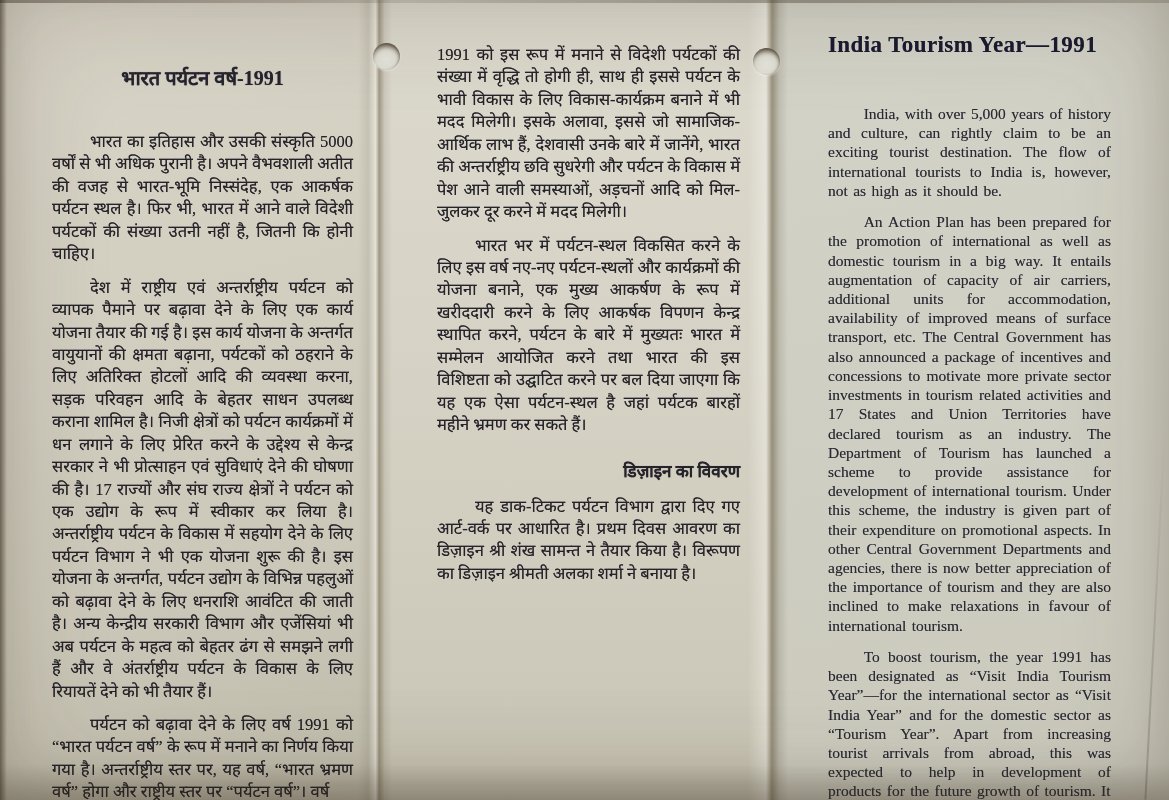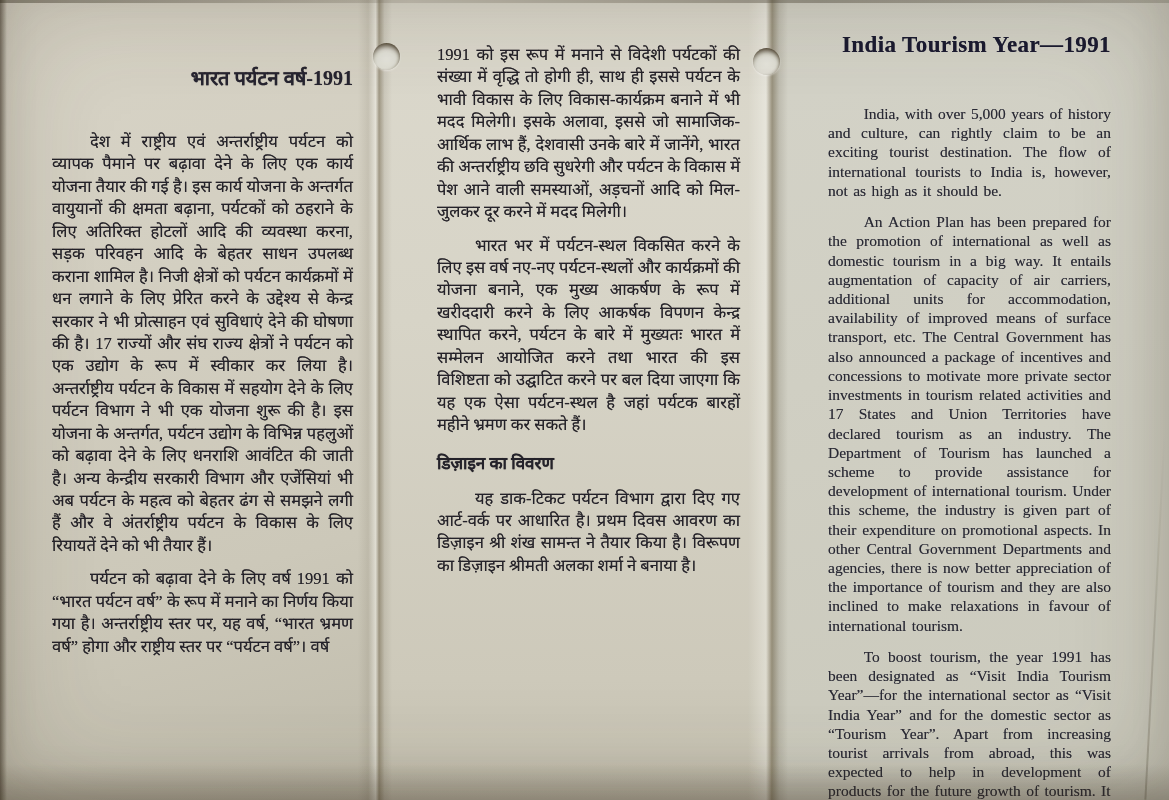--- a/index.html
+++ b/index.html
@@ -29,42 +29,42 @@
   .hindi{
     color:#24222a;
     font-size:16.5px;
     line-height:1.36;
     text-align:justify;
     text-shadow:0 0 0.6px rgba(40,35,30,.55);
   }
   .hindi p{margin:0 0 11px 0;}
   .indent{text-indent:2.3em;}
   .panel-title-hi{
-    text-align:right;font-weight:bold;font-size:20px;color:#262430;
+    text-align:center;font-weight:bold;font-size:20px;color:#262430;
     margin:0 0 40px 0;text-shadow:0 0 0.7px rgba(30,25,25,.6);
   }
   .panel-title-en{
-    text-align:right;font-weight:bold;font-size:23px;color:#1a1a30;
+    text-align:left;font-weight:bold;font-size:23px;color:#1a1a30;
     margin:0 0 46px 0;letter-spacing:.4px;
     text-shadow:0 0 0.6px rgba(20,20,45,.6);
   }
   .english{
     color:#2a2a35;
     font-size:15.5px;
     line-height:1.24;
     text-align:justify;
     word-spacing:1.5px;
     text-shadow:0 0 0.6px rgba(35,35,50,.5);
   }
   .english p{margin:0 0 12px 0;}
   .source-line{margin-top:2px;}
   .source-label{font-weight:bold;}
   .design-heading{
-    text-align:left;font-weight:bold;font-size:17px;color:#24222a;
-    margin:16px 0 12px 0;text-shadow:0 0 0.7px rgba(30,25,25,.6);
+    text-align:right;font-weight:bold;font-size:17px;color:#24222a;
+    margin:24px 0 12px 0;text-shadow:0 0 0.7px rgba(30,25,25,.6);
   }
   
   .fold{position:absolute;top:0;height:800px;pointer-events:none;z-index:3;}
   .fold-1{
     left:358px;width:34px;
     background:linear-gradient(90deg,
       rgba(70,60,40,0) 0%,
       rgba(70,60,40,.10) 30%,
       rgba(255,255,250,.38) 52%,
       rgba(95,82,55,.48) 62%,
@@ -115,20 +115,21 @@
   }
 </style>
 </head>
 <body>
 
 <div class="photo">
 
   <div class="panel panel-left">
     <h1 class="panel-title-hi">भारत पर्यटन वर्ष-1991</h1>
     <div class="hindi">
+      <p class="indent">भारत का इतिहास और उसकी संस्कृति 5000 वर्षों से भी अधिक पुरानी है। अपने वैभवशाली अतीत की वजह से भारत-भूमि निस्संदेह, एक आकर्षक पर्यटन स्थल है। फिर भी, भारत में आने वाले विदेशी पर्यटकों की संख्या उतनी नहीं है, जितनी कि होनी चाहिए।</p>
       <p class="indent">देश में राष्ट्रीय एवं अन्तर्राष्ट्रीय पर्यटन को व्यापक पैमाने पर बढ़ावा देने के लिए एक कार्य योजना तैयार की गई है। इस कार्य योजना के अन्तर्गत वायुयानों की क्षमता बढ़ाना, पर्यटकों को ठहराने के लिए अतिरिक्त होटलों आदि की व्यवस्था करना, सड़क परिवहन आदि के बेहतर साधन उपलब्ध कराना शामिल है। निजी क्षेत्रों को पर्यटन कार्यक्रमों में धन लगाने के लिए प्रेरित करने के उद्देश्य से केन्द्र सरकार ने भी प्रोत्साहन एवं सुविधाएं देने की घोषणा की है। 17 राज्यों और संघ राज्य क्षेत्रों ने पर्यटन को एक उद्योग के रूप में स्वीकार कर लिया है। अन्तर्राष्ट्रीय पर्यटन के विकास में सहयोग देने के लिए पर्यटन विभाग ने भी एक योजना शुरू की है। इस योजना के अन्तर्गत, पर्यटन उद्योग के विभिन्न पहलुओं को बढ़ावा देने के लिए धनराशि आवंटित की जाती है। अन्य केन्द्रीय सरकारी विभाग और एजेंसियां भी अब पर्यटन के महत्व को बेहतर ढंग से समझने लगी हैं और वे अंतर्राष्ट्रीय पर्यटन के विकास के लिए रियायतें देने को भी तैयार हैं।</p>
       <p class="indent">पर्यटन को बढ़ावा देने के लिए वर्ष 1991 को “भारत पर्यटन वर्ष” के रूप में मनाने का निर्णय किया गया है। अन्तर्राष्ट्रीय स्तर पर, यह वर्ष, “भारत भ्रमण वर्ष” होगा और राष्ट्रीय स्तर पर “पर्यटन वर्ष”। वर्ष</p>
     </div>
   </div>
 
   <div class="panel panel-mid">
     <div class="hindi">
       <p>1991 को इस रूप में मनाने से विदेशी पर्यटकों की संख्या में वृद्धि तो होगी ही, साथ ही इससे पर्यटन के भावी विकास के लिए विकास-कार्यक्रम बनाने में भी मदद मिलेगी। इसके अलावा, इससे जो सामाजिक-आर्थिक लाभ हैं, देशवासी उनके बारे में जानेंगे, भारत की अन्तर्राष्ट्रीय छवि सुधरेगी और पर्यटन के विकास में पेश आने वाली समस्याओं, अड़चनों आदि को मिल-जुलकर दूर करने में मदद मिलेगी।</p>
       <p class="indent">भारत भर में पर्यटन-स्थल विकसित करने के लिए इस वर्ष नए-नए पर्यटन-स्थलों और कार्यक्रमों की योजना बनाने, एक मुख्य आकर्षण के रूप में खरीददारी करने के लिए आकर्षक विपणन केन्द्र स्थापित करने, पर्यटन के बारे में मुख्यतः भारत में सम्मेलन आयोजित करने तथा भारत की इस विशिष्टता को उद्घाटित करने पर बल दिया जाएगा कि यह एक ऐसा पर्यटन-स्थल है जहां पर्यटक बारहों महीने भ्रमण कर सकते हैं।</p>
       <div class="design-heading">डिज़ाइन का विवरण</div>

